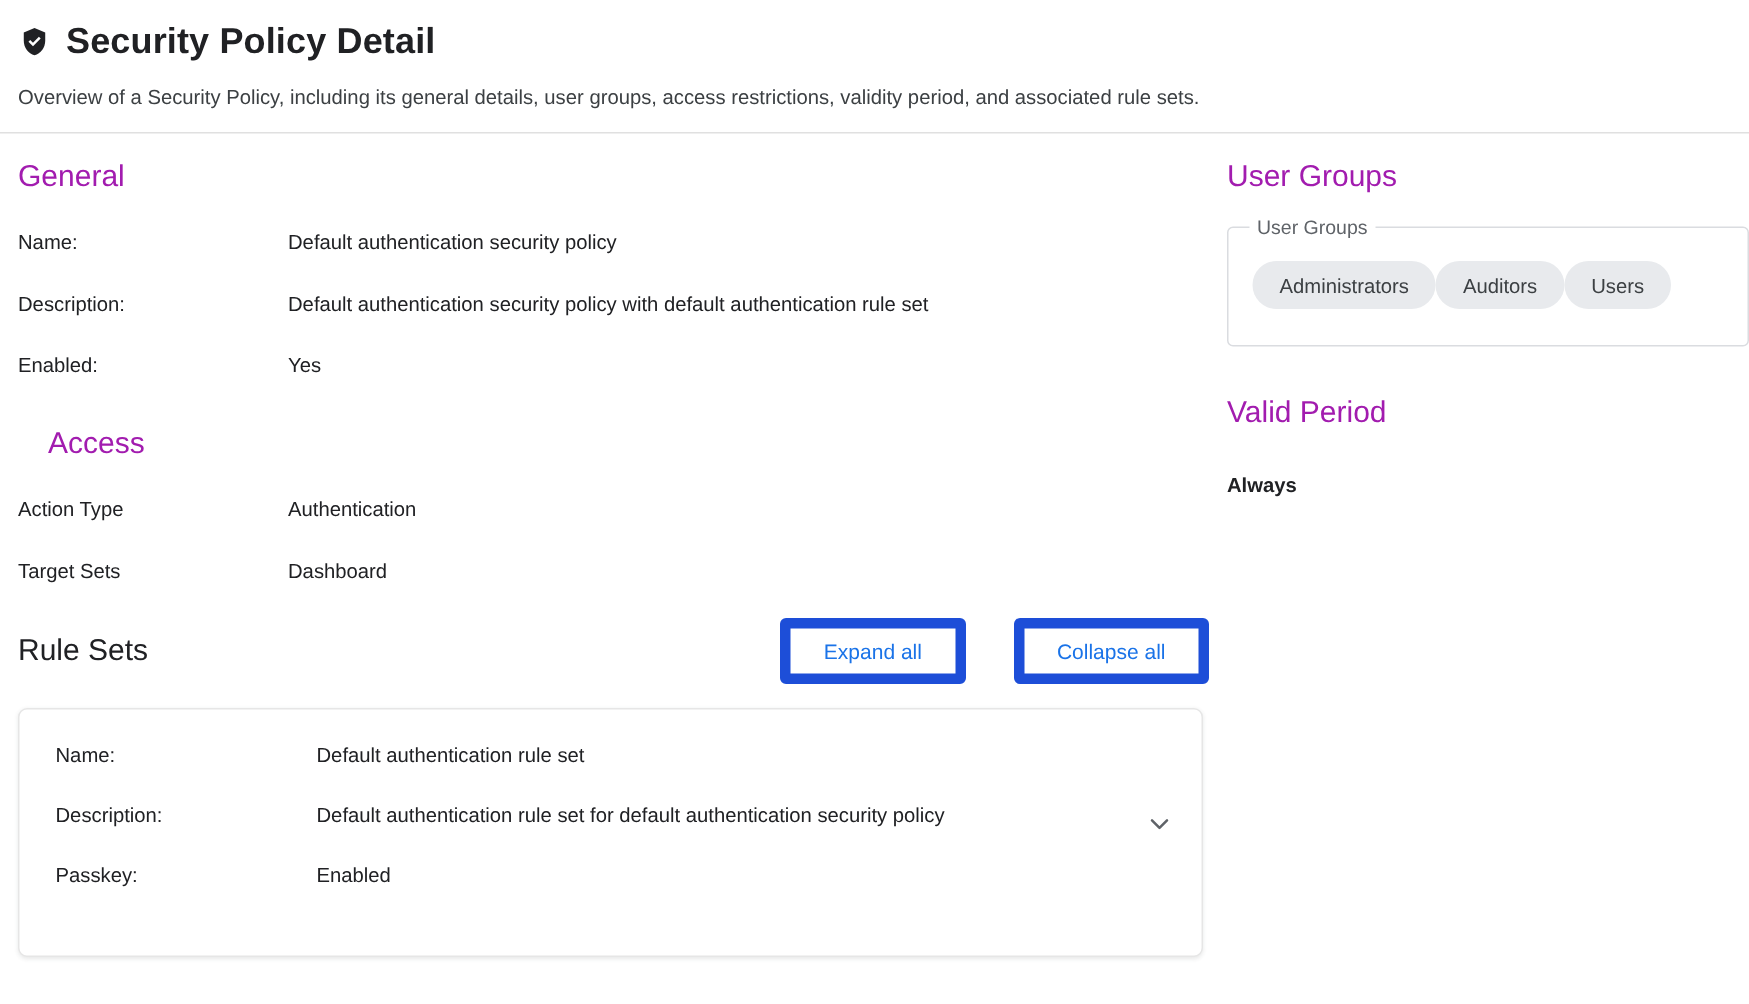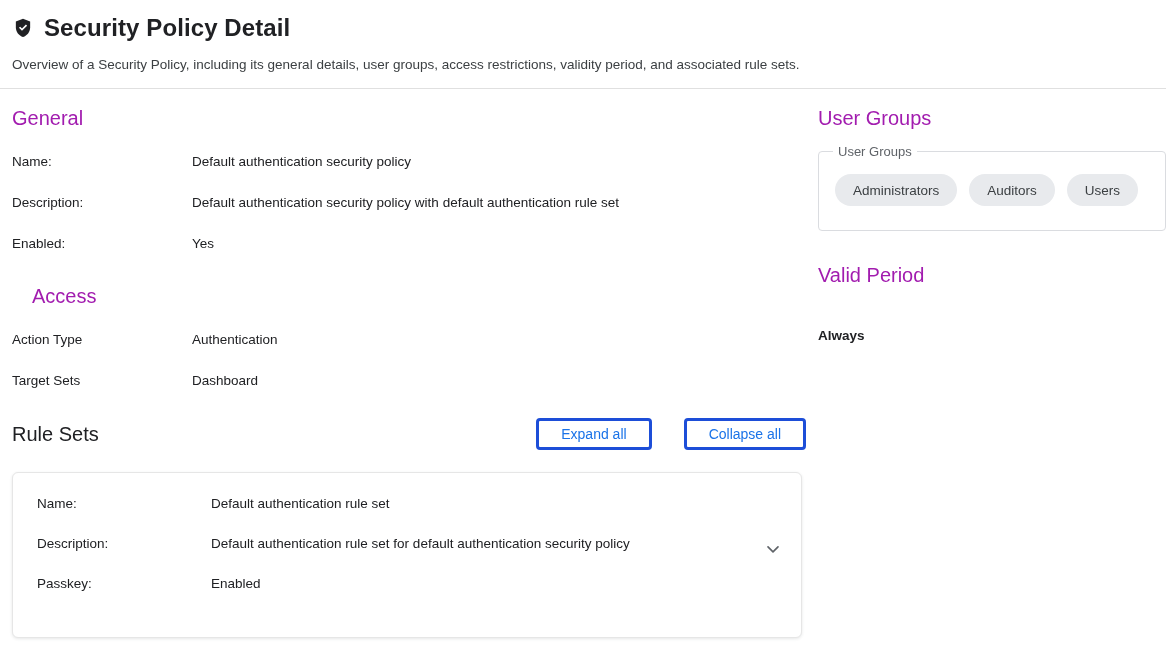--- a/index.html
+++ b/index.html
@@ -79,63 +79,63 @@
   .fieldset-legend {
     position: absolute;
     top: -9px;
     left: 14px;
     background: #ffffff;
     padding: 0 5px;
     font-size: 13px;
     color: #5f6368;
     line-height: 18px;
   }
-  .chips { display: flex; gap: 12px; align-items: center; }
+  .chips { display: flex; align-items: center; }
   .chip {
     background: #e8eaed;
     color: #3c4043;
     border-radius: 16px;
     height: 32px;
     padding: 0 18px;
     display: inline-flex;
     align-items: center;
     font-size: 13.5px;
     white-space: nowrap;
   }
 
   
   .valid-period-value {
-    margin-top: 40px;
+    margin-top: 28px;
     font-size: 13.5px;
     font-weight: bold;
     color: #202124;
   }
 
   
   .rulesets-head {
     display: flex;
     align-items: center;
     margin-top: 16px;
     height: 56px;
   }
   .rulesets-title { font-size: 20px; font-weight: 400; color: #202124; }
   .rulesets-actions {
     margin-left: auto;
     display: flex;
     align-items: center;
     gap: 0;
   }
   .btn-outline {
-    border: 3px solid #1d4ed8;
+    border: 7px solid #1d4ed8;
     border-radius: 4px;
     background: #ffffff;
     color: #1a73e8;
     font-family: "Liberation Sans", sans-serif;
     font-size: 14px;
-    height: 32px;
+    height: 44px;
     padding: 0 22px;
     cursor: pointer;
     white-space: nowrap;
   }
   .btn-gap { width: 32px; }
 
   
   .card {
     margin-top: 10px;
     width: 790px;

